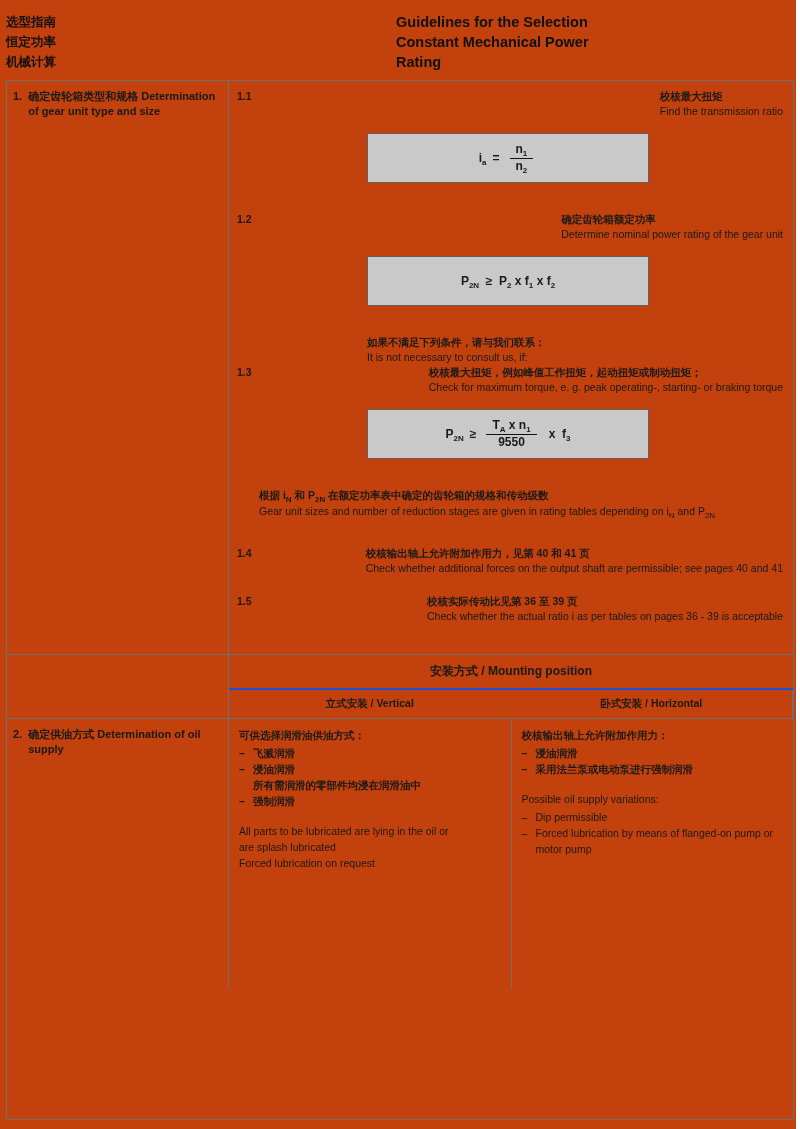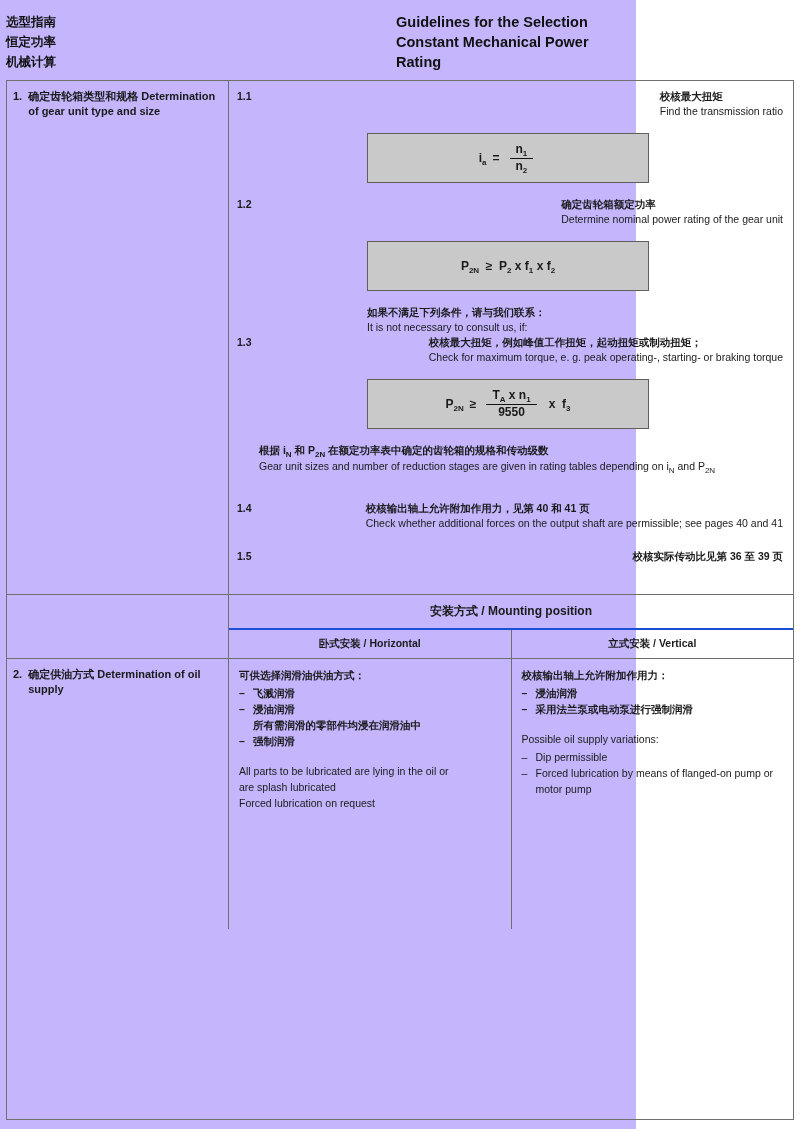--- a/index.html
+++ b/index.html
@@ -6,23 +6,23 @@
     margin: 0;
     padding: 0;
     background: #ffffff;
   }
   body {
     font-family: "Liberation Sans", sans-serif;
     color: #1a1a1a;
   }
   #page {
     position: relative;
-    width: 636px;
+    width: 796px;
     height: 1129px;
-    background: #c4b5fd;
+    background: #c2410c;
     box-sizing: border-box;
   }
 
   
   .header {
     position: relative;
     height: 78px;
     padding: 10px 0 0 0;
   }
   .header-left {
@@ -111,21 +111,21 @@
     display: block;
   }
   .step-txt .en {
     display: block;
   }
 
   
   .fbox {
     background: #c9c9c9;
     border: 1px solid #5f5f5f;
-    margin: 14px auto 14px auto;
+    margin: 14px auto 29px auto;
     box-sizing: border-box;
     display: flex;
     align-items: center;
     justify-content: center;
     font-size: 12px;
     font-weight: bold;
   }
   .fbox-1 { width: 282px; height: 50px; margin-left: 130px; }
   .fbox-2 { width: 282px; height: 50px; margin-left: 130px; }
   .fbox-3 { width: 282px; height: 50px; margin-left: 130px; }
@@ -341,34 +341,35 @@
           <div class="step-txt">
             <span class="cn">校核输出轴上允许附加作用力，见第 40 和 41 页</span>
             <span class="en">Check whether additional forces on the output shaft are permissible; see pages 40 and 41</span>
           </div>
         </div>
 
         <div class="step" style="margin-top:18px">
           <div class="step-num">1.5</div>
           <div class="step-txt">
             <span class="cn">校核实际传动比见第 36 至 39 页</span>
+            <span class="en">Check whether the actual ratio i as per tables on pages 36 - 39 is acceptable</span>
           </div>
         </div>
 
         <div style="height:14px"></div>
       </div>
     </div>
 
     <div class="mount-head">
       <div class="left-blank"></div>
       <div class="right-part">
         <div class="mount-title">安装方式  /  Mounting position</div>
         <div class="mount-subs">
+          <div class="mount-sub">立式安装  /  Vertical</div>
           <div class="mount-sub first">卧式安装  /  Horizontal</div>
-          <div class="mount-sub">立式安装  /  Vertical</div>
         </div>
       </div>
     </div>
 
     <div class="row2">
 
       <div class="col-left">
         <div class="left-head">
           <span class="sec-num">2.</span>
           <span>

